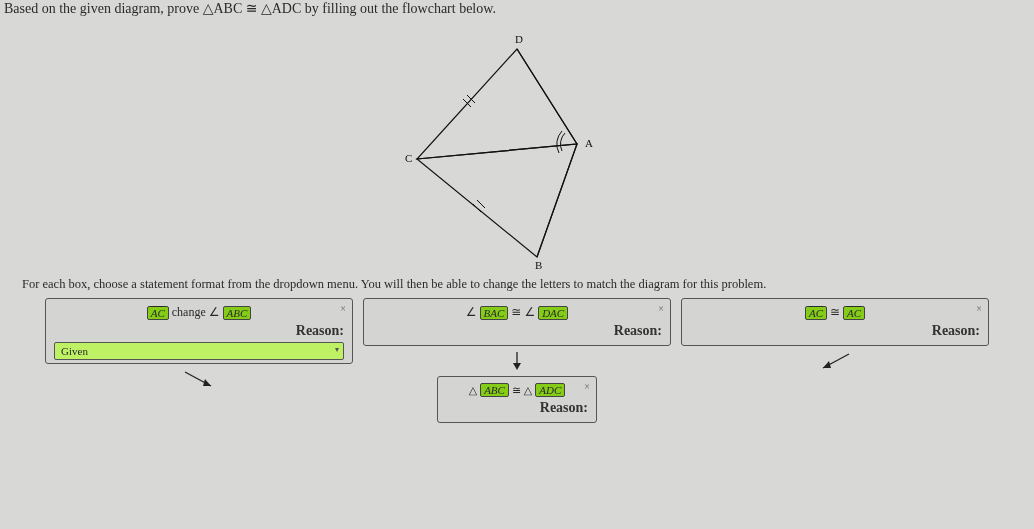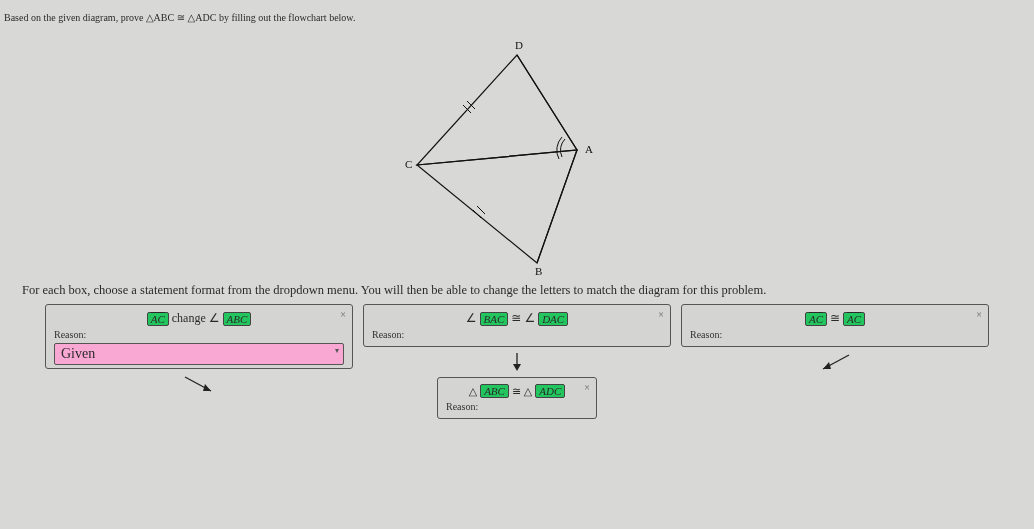--- a/index.html
+++ b/index.html
@@ -6,22 +6,22 @@
     body {
       font-family: Georgia, 'Times New Roman', serif;
       background: #d8d8d6;
       color: #2a2a2a;
       width: 1034px;
       height: 529px;
       overflow: hidden;
       font-size: 13px;
     }
     .prompt {
-      padding: 12px 4px 8px 4px;
-      font-size: 10px;
+      padding: 0 4px 8px 4px;
+      font-size: 14px;
     }
     .math-tri { font-family: serif; }
     .diagram {
       display: flex;
       justify-content: center;
       margin: 4px 0 8px 0;
     }
     .instr {
       padding: 0 4px 6px 4px;
       font-size: 12.5px;
@@ -51,41 +51,42 @@
       display:flex;
       justify-content:center;
       align-items:center;
       gap:3px;
     }
     .framed {
       border: 1px solid #444;
       border-radius: 2px;
       padding: 0 3px;
       font-style: italic;
-      background: #22c55e;
+      background: #84cc16;
       font-size: 11px;
     }
     .close-x {
       position: absolute;
       top: 4px;
       right: 6px;
       font-size: 10px;
       color: #666;
     }
     .reason-lbl {
-      text-align: left;
-      font-size: 10px;
+      text-align: right;
+      font-size: 14px;
       color: #333;
       margin-bottom: 3px;
+      font-weight: bold;
     }
     .reason-sel {
       border: 1px solid #555;
       border-radius: 2px;
-      background: #f9a8d4;
-      font-size: 14px;
+      background: #bef264;
+      font-size: 11px;
       padding: 2px 14px 2px 6px;
       position: relative;
       min-height: 16px;
     }
     .reason-sel::after {
       content: "▾";
       position: absolute;
       right: 4px;
       top: 2px;
       font-size: 8px;

